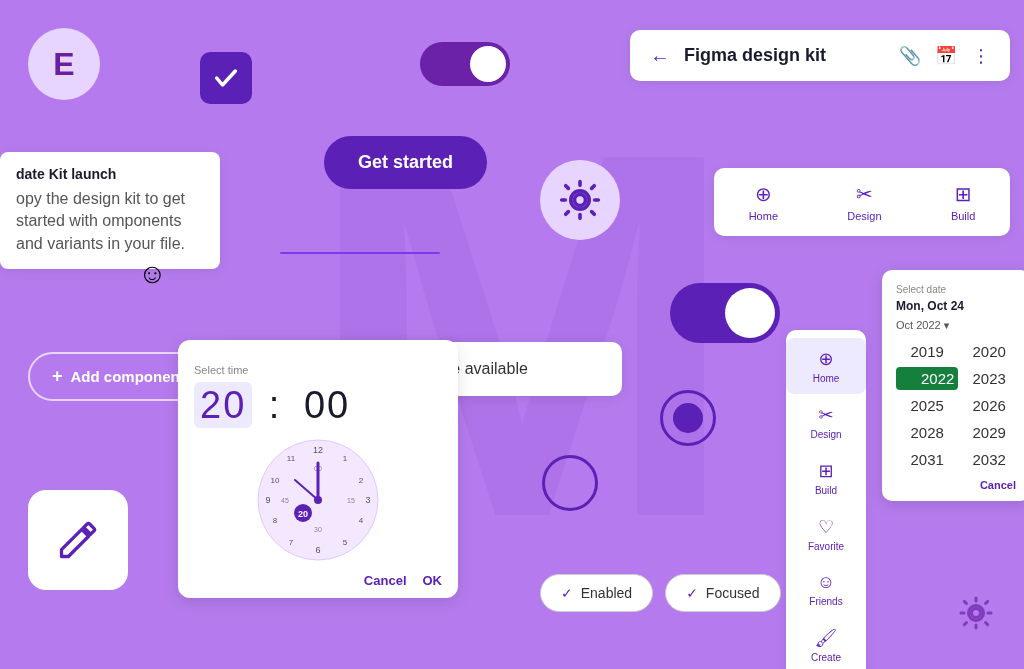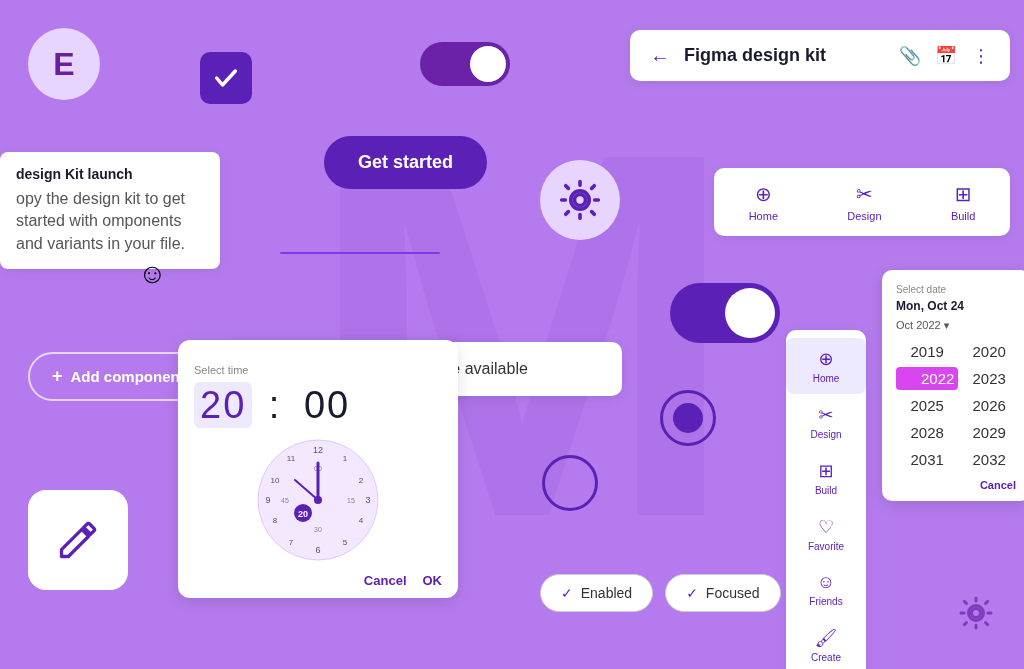--- a/index.html
+++ b/index.html
@@ -474,21 +474,21 @@
       font-size: 15px;
       color: #333;
     }
     .dp-years .yr {
       padding: 3px 4px;
       border-radius: 4px;
       text-align: center;
       cursor: pointer;
     }
     .dp-years .yr.selected {
-      background: #d946ef;
+      background: #15803d;
       color: white;
       padding-left: 25px;
     }
     .dp-cancel {
       margin-top: 8px;
       text-align: right;
       font-size: 11px;
       color: #5b21b6;
       cursor: pointer;
       font-weight: 600;
@@ -525,21 +525,21 @@
 
 <div class="gear-widget">
   <svg width="44" height="44" viewBox="0 0 24 24" fill="none">
     <circle cx="12" cy="12" r="3" stroke="#5b21b6" stroke-width="2"></circle>
     <path d="M12 2v2M12 20v2M4.22 4.22l1.42 1.42M18.36 18.36l1.42 1.42M2 12h2M20 12h2M4.22 19.78l1.42-1.42M18.36 5.64l1.42-1.42" stroke="#5b21b6" stroke-width="2" stroke-linecap="round"></path>
     <circle cx="12" cy="12" r="5" stroke="#5b21b6" stroke-width="2" fill="none"></circle>
   </svg>
 </div>
 
 <div class="desc-card">
-  <div class="title">design Kit launch</div>
+  <div class="title">date Kit launch</div>
   <div class="body-text">opy the design kit to get started with omponents and variants in your file.</div>
 </div>
 
 <div class="divider-line"></div>
 
 <div class="emoji-widget">☺</div>
 
 <button class="add-component-btn">
   <span style="font-size:18px;">+</span>
   <span>Add component</span>

